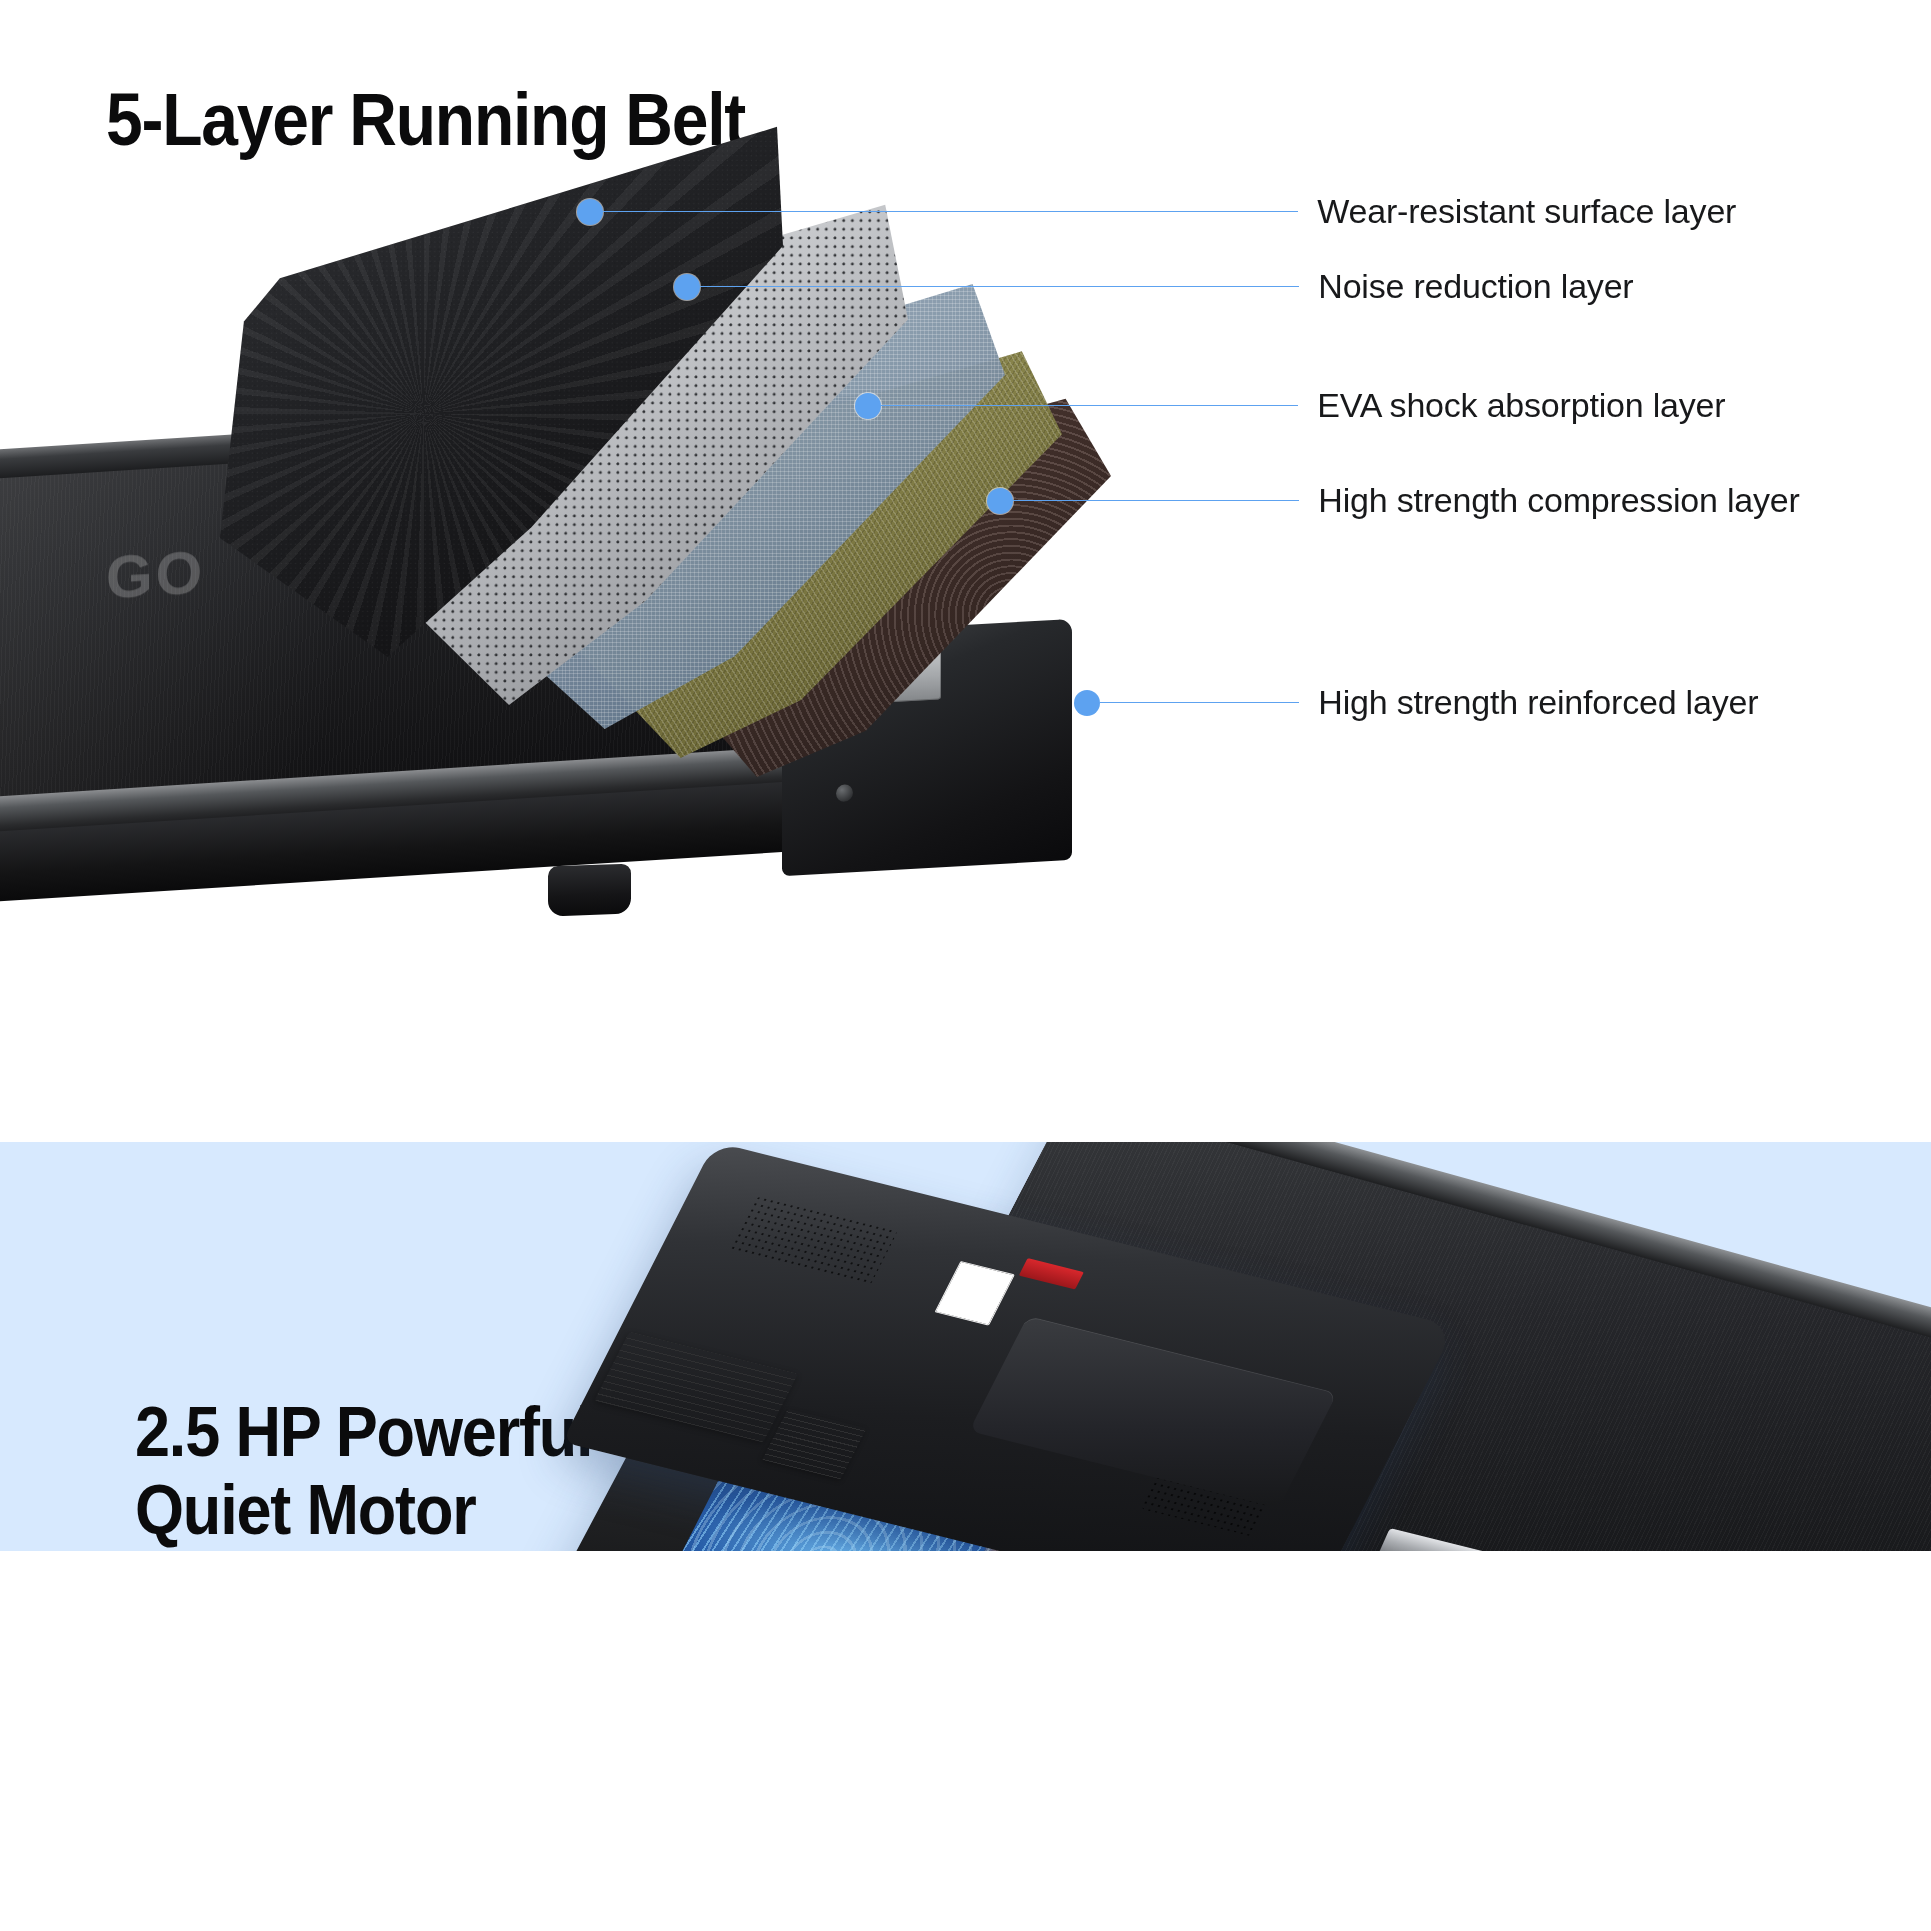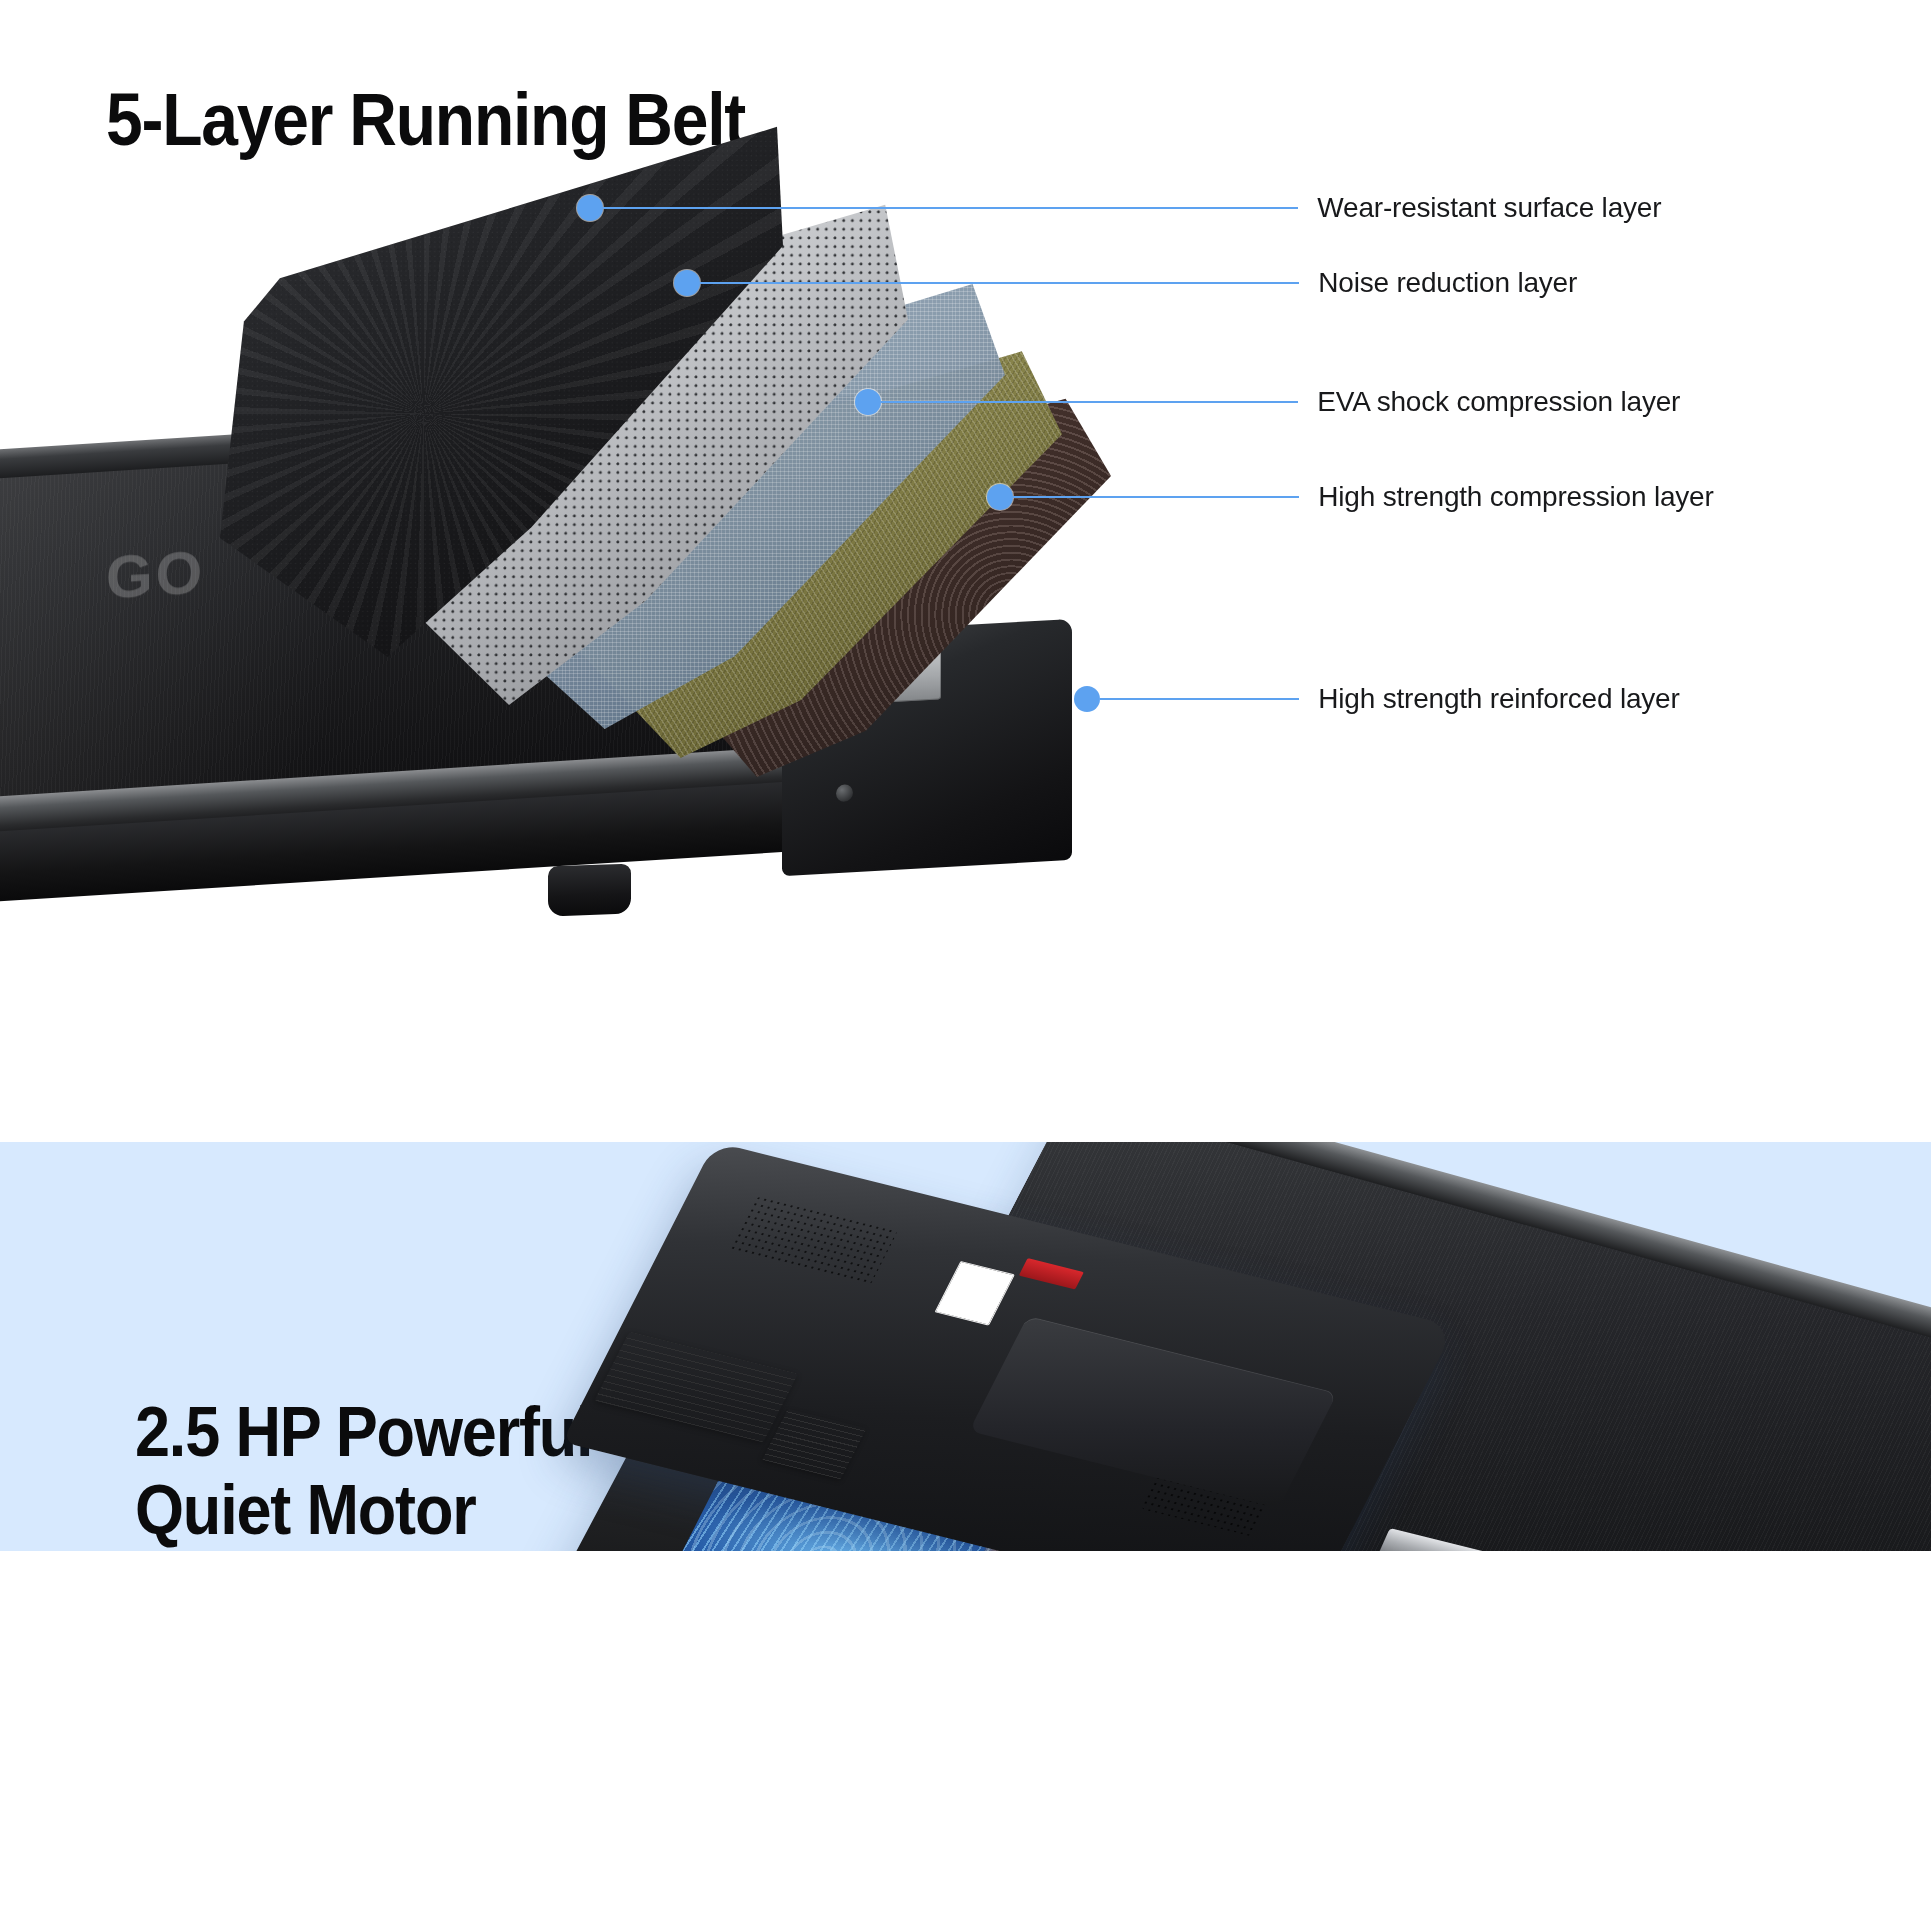--- a/index.html
+++ b/index.html
@@ -169,21 +169,21 @@
   
   .callout{position:absolute;left:0;top:0;width:1931px;height:1142px;pointer-events:none;}
   .callout-row{position:absolute;display:flex;align-items:center;}
   .dot{
     width:26px;height:26px;border-radius:50%;
     background:#5da2f0;flex:0 0 auto;
     box-shadow:0 0 0 1px rgba(255,255,255,.55);
   }
   .lead{height:1.9px;background:#5da2f0;flex:0 0 auto;}
   .callout-label{
-    font-size:28px;color:#18191b;white-space:nowrap;
+    font-size:34px;color:#18191b;white-space:nowrap;
     margin-left:19.3px;letter-spacing:-0.2px;
   }
 
   
   .panel-bottom{
     position:absolute;left:0;top:1142px;width:1931px;height:789px;
     background:#d7e9fe;overflow:hidden;
   }
   .motor-title{
     position:absolute;left:135px;top:193px;
@@ -367,21 +367,21 @@
 
       <div class="callout-row" style="left:674px;top:267px;">
         <span class="dot"></span>
         <span class="lead" style="width:599px;"></span>
         <span class="callout-label">Noise reduction layer</span>
       </div>
 
       <div class="callout-row" style="left:855px;top:386px;">
         <span class="dot"></span>
         <span class="lead" style="width:417px;"></span>
-        <span class="callout-label">EVA shock compression layer</span>
+        <span class="callout-label">EVA shock absorption layer</span>
       </div>
 
       <div class="callout-row" style="left:987px;top:481px;align-items:center;">
         <span class="dot"></span>
         <span class="lead" style="width:286px;"></span>
         <span class="callout-label">High strength compression layer</span>
       </div>
 
       <div class="callout-row" style="left:1074px;top:639px;margin-top:44px;">
         <span class="dot"></span>

